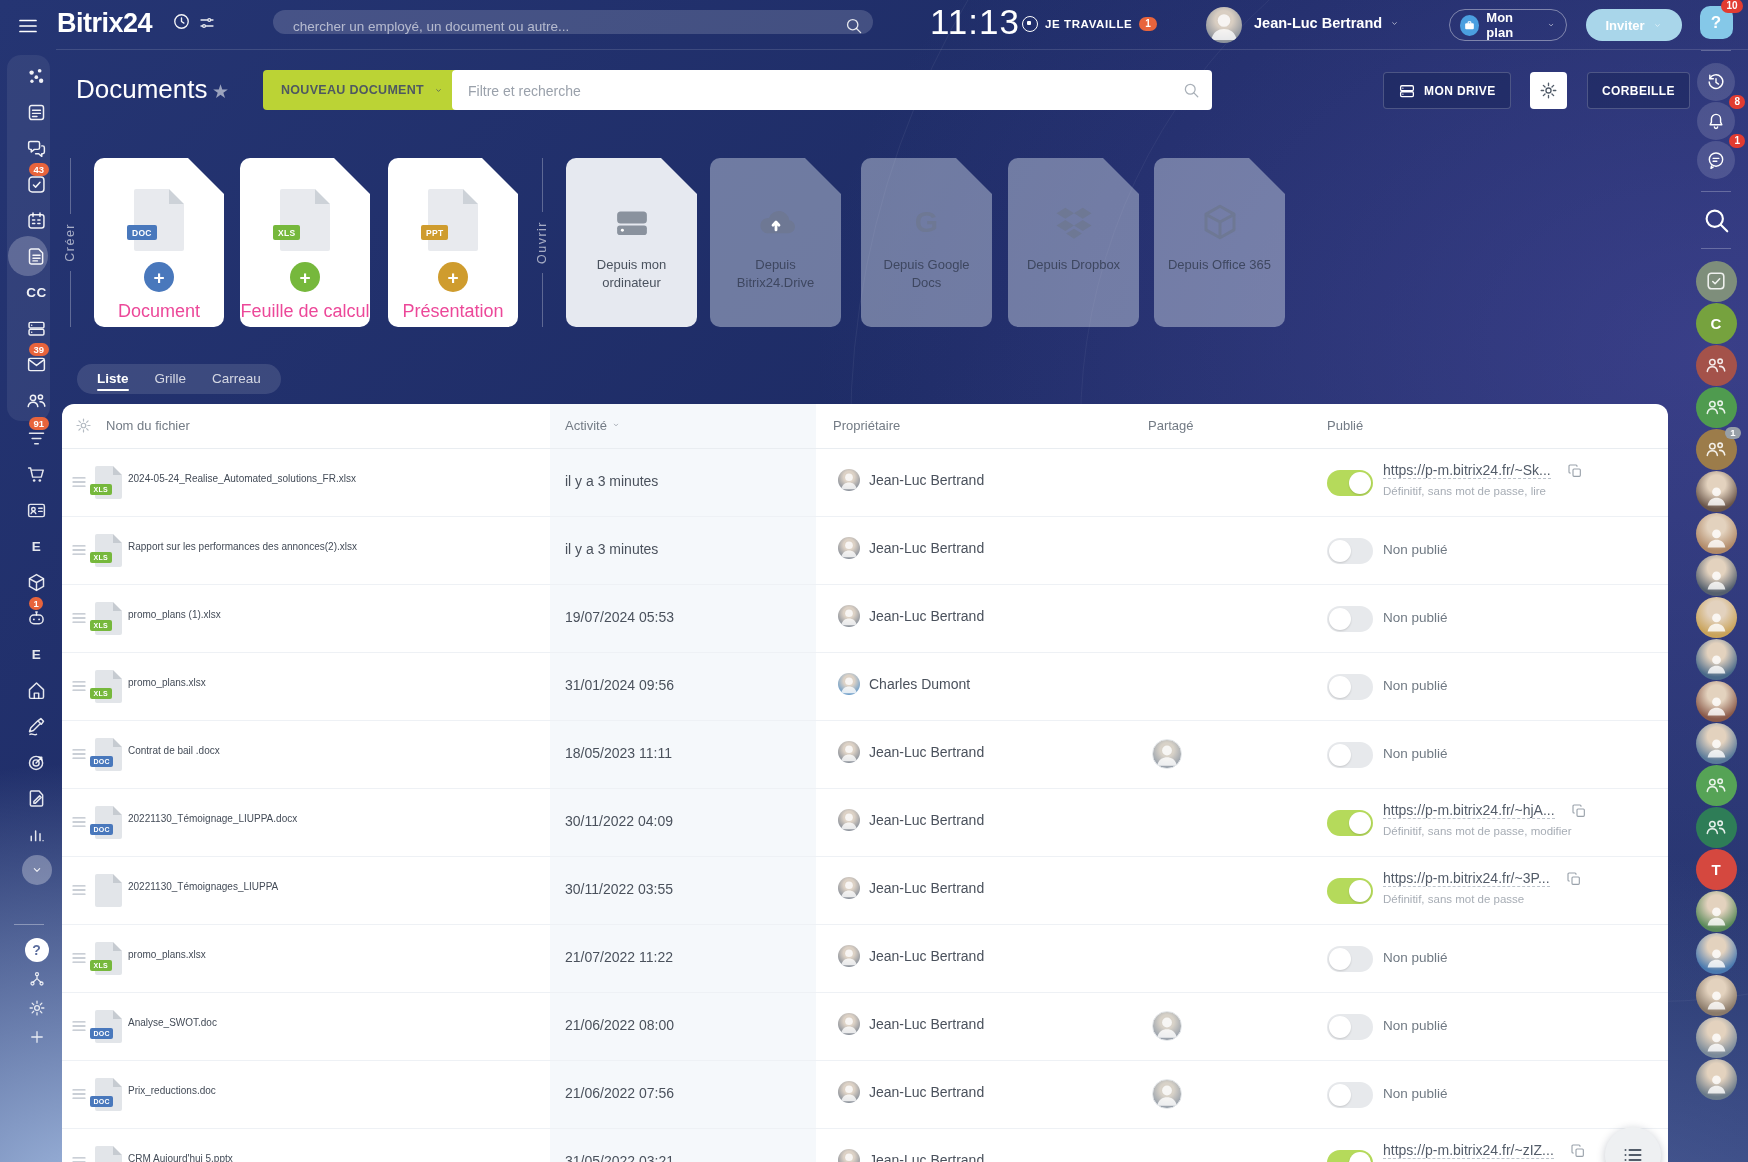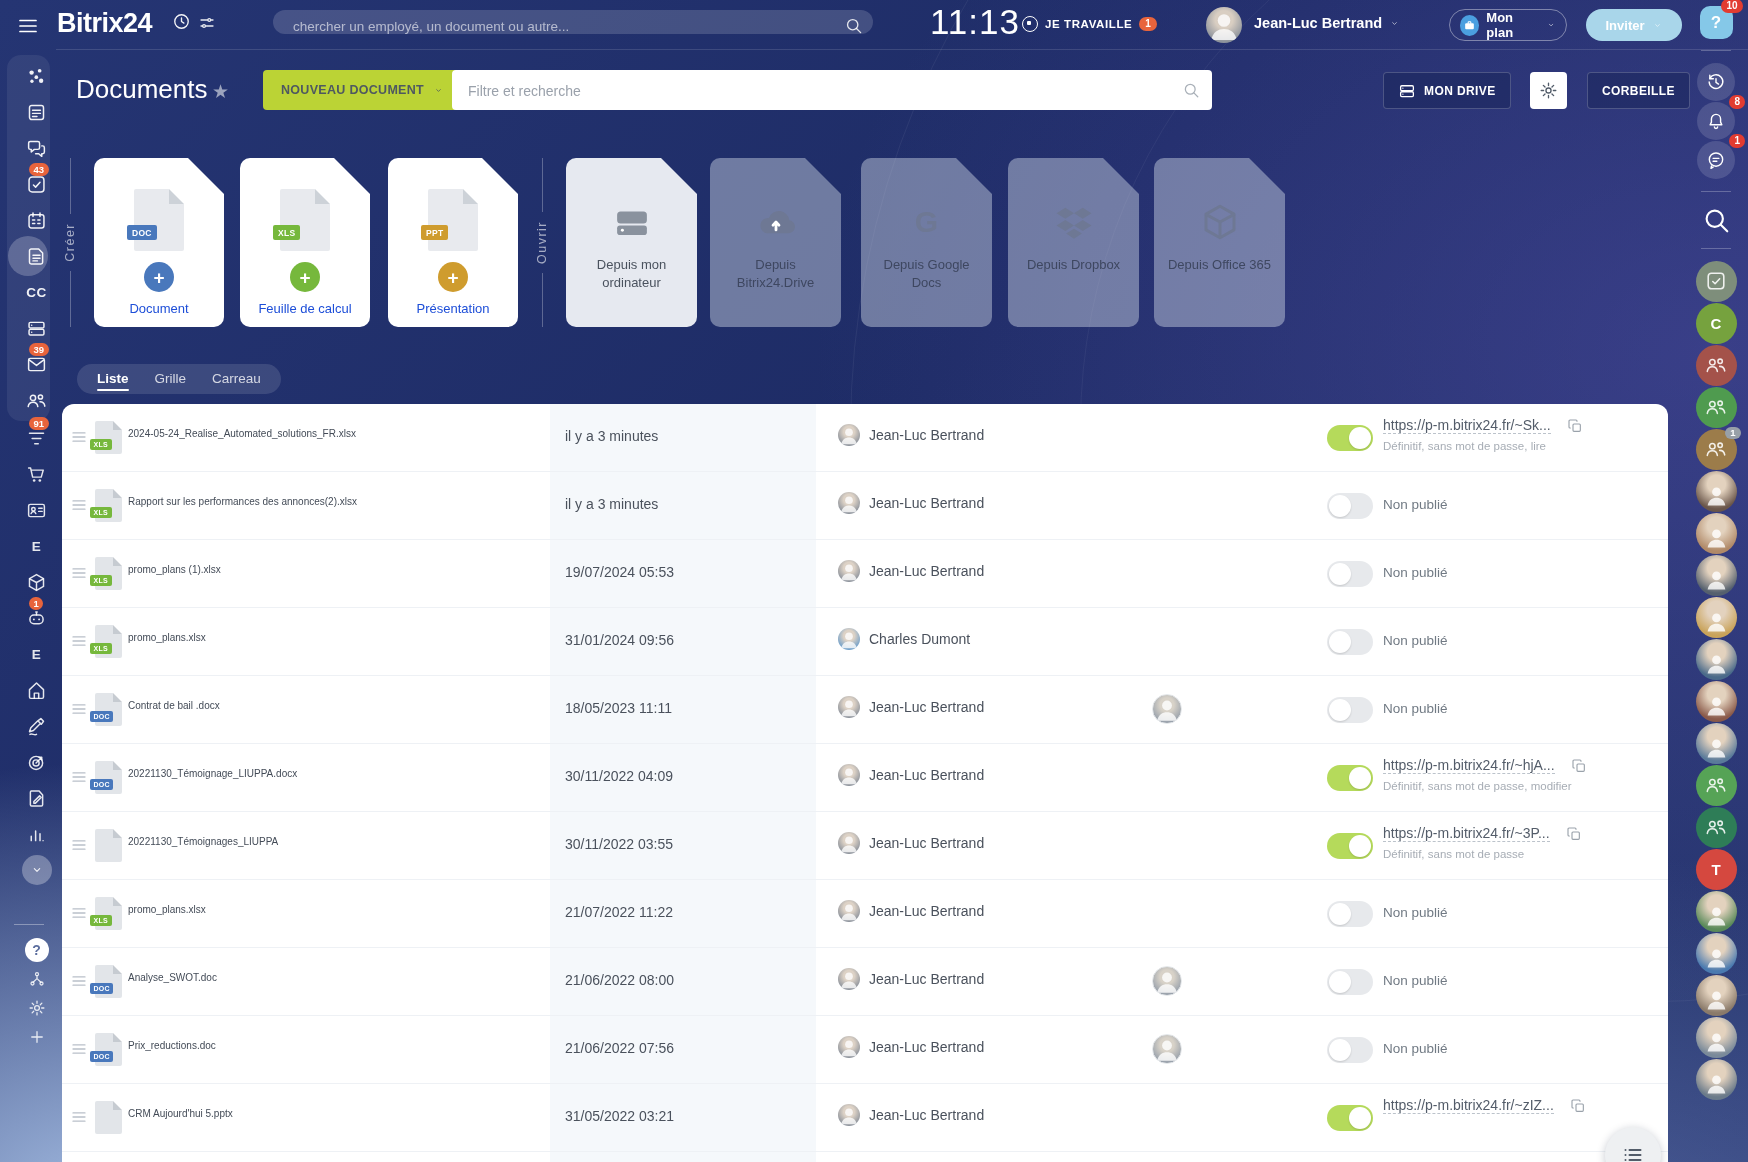--- a/index.html
+++ b/index.html
@@ -95,21 +95,21 @@
   .trash-btn{left:1531px;}
   
   .vlabel{position:absolute;top:108px;height:169px;width:24px;display:flex;flex-direction:column;align-items:center;justify-content:center;gap:9px;}
   .vlabel .word{writing-mode:vertical-rl;transform:rotate(180deg);color:rgba(255,255,255,.6);font-size:12.5px;letter-spacing:1.5px;}
   .vlabel .vline{width:1px;flex:1;background:rgba(255,255,255,.28);}
   .card{position:absolute;top:108px;width:130px;height:169px;background:#fff;border-radius:10px;clip-path:polygon(0 0,calc(100% - 36px) 0,100% 36px,100% 100%,0 100%);display:flex;flex-direction:column;align-items:center;cursor:pointer;}
   .docglyph{margin-top:31px;position:relative;width:50px;height:62px;background:#e8eaee;border-radius:2px;}
   .docglyph::after{content:"";position:absolute;right:0;top:0;border-style:solid;border-width:0 15px 15px 0;border-color:#fff #fff #cdd2d8 #cdd2d8;}
   .typebadge{position:absolute;left:-7px;bottom:11px;color:#fff;font-size:8.5px;font-weight:700;padding:2.5px 5px;border-radius:2px;letter-spacing:.3px;}
   .plus-circle{margin-top:11px;width:30px;height:30px;border-radius:50%;color:#fff;font-size:19px;font-weight:700;display:flex;align-items:center;justify-content:center;line-height:1;}
-  .card .clabel{margin-top:9px;font-size:13px;color:#1d4ed8;}
+  .card .clabel{margin-top:9px;font-size:18px;color:#ec4899;}
   .ocard{position:absolute;top:108px;width:131px;height:169px;border-radius:10px;clip-path:polygon(0 0,calc(100% - 36px) 0,100% 36px,100% 100%,0 100%);background:rgba(198,206,224,.48);display:flex;flex-direction:column;align-items:center;cursor:pointer;}
   .ocard.light{background:rgba(241,243,248,.95);}
   .ocard .oicon{margin-top:42px;width:44px;height:44px;color:#6e7894;display:flex;align-items:center;justify-content:center;}
   .ocard.light .oicon{color:#8a929e;}
   .ocard .oicon svg{width:42px;height:42px;}
   .ocard .gtxt{font-size:30px;font-weight:700;line-height:44px;}
   .ocard .olabel{margin-top:12px;font-size:13px;color:#3e4760;text-align:center;line-height:1.35;padding:0 8px;}
   .ocard.light .olabel{color:#4a525e;}
   
   .tabs{position:absolute;left:21px;top:314px;height:30px;border-radius:16px;background:rgba(255,255,255,.12);display:flex;align-items:center;padding:0 20px;gap:26px;}
@@ -807,20 +807,35 @@
     </div>
 
   <div class="tabs" id="tabs">
       <span class="tab active">Liste</span>
       <span class="tab">Grille</span>
       <span class="tab">Carreau</span>
     </div>
 
   <div class="table">
     <div class="act-tint"></div>
+    <div class="thead">
+      <span class="hgear">
+          <svg class="ic" viewBox="0 0 24 24">
+            <circle cx="12" cy="12" r="3.2"></circle>
+            <path d="M12 2.8v3M12 18.2v3M2.8 12h3M18.2 12h3M5.5 5.5l2.1 2.1M16.4 16.4l2.1 2.1M18.5 5.5l-2.1 2.1M7.6 16.4l-2.1 2.1"></path>
+          </svg>
+        </span>
+      <span class="hcol" style="left:44px">Nom du fichier</span>
+      <span class="hcol" style="left:503px"><span>Activité</span><span class="chev srt"><svg class="ic" viewBox="0 0 24 24">
+              <path d="M8 10l4 4 4-4"></path>
+            </svg></span></span>
+      <span class="hcol" style="left:771px">Propriétaire</span>
+      <span class="hcol" style="left:1086px">Partagé</span>
+      <span class="hcol" style="left:1265px">Publié</span>
+    </div>
     <div id="tbody">
         <div class="trow">
           <span class="handle">
             <svg class="ic" viewBox="0 0 24 24">
               <path d="M4 6.5h16M4 12h16M4 17.5h16"></path>
             </svg>
           </span>
           <span class="ficon">
             <span class="typebadge" style="background:#76b83c">XLS</span>
           </span>

